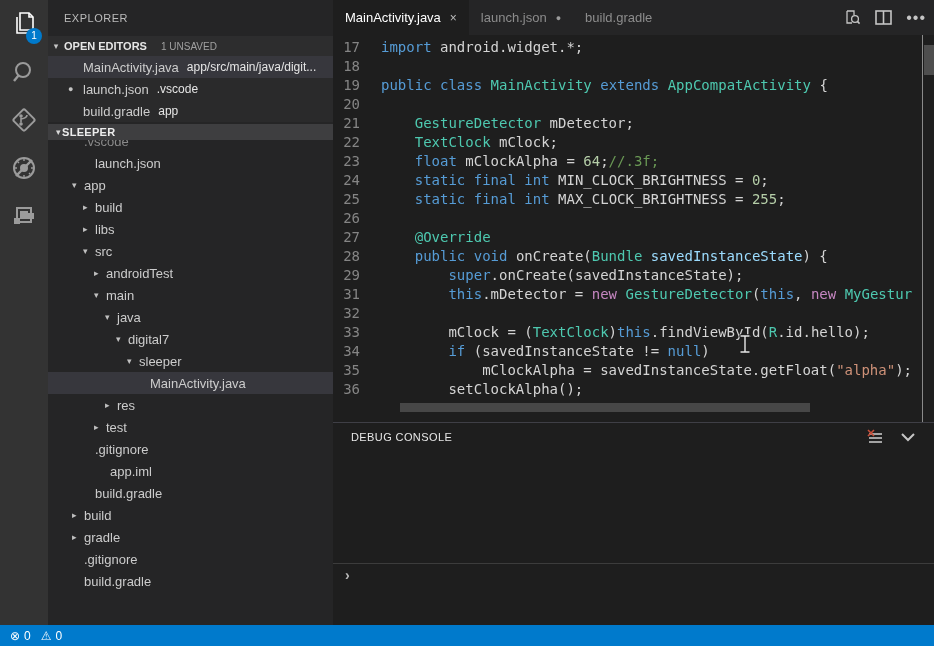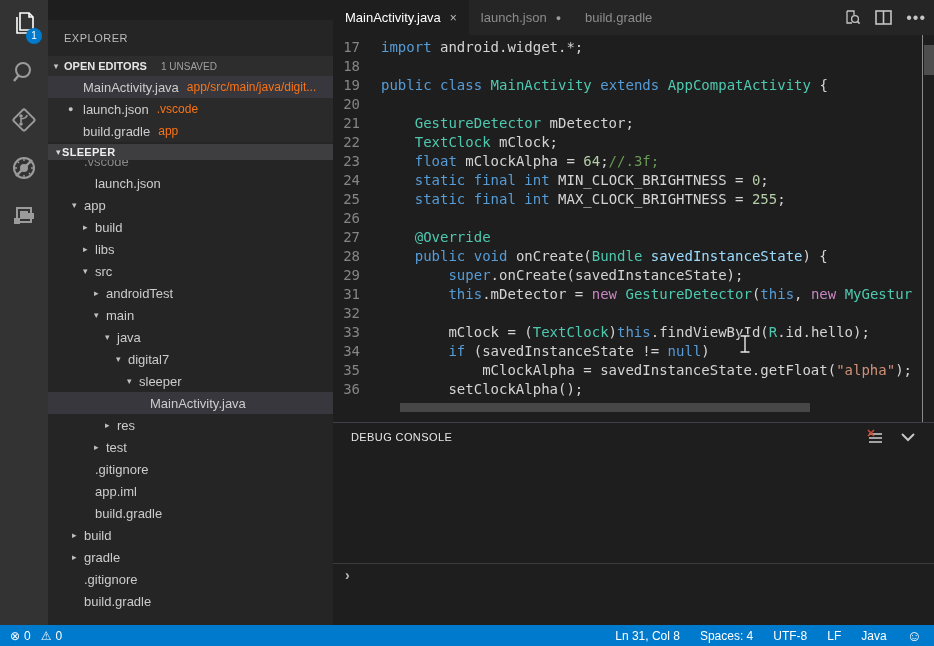--- a/index.html
+++ b/index.html
@@ -8,32 +8,32 @@
   .app { position:relative; width:934px; height:646px; }
 
   
   .activitybar { position:absolute; left:0; top:0; width:48px; height:625px; background:#333333; z-index:5; }
   .ab-item { position:relative; width:48px; height:48px; display:flex; align-items:center; justify-content:center; }
   .ab-item svg { display:block; }
   .ab-badge { position:absolute; right:6px; bottom:4px; min-width:16px; height:16px; border-radius:8px;
               background:#007ACC; color:#fff; font-size:10px; line-height:16px; text-align:center; }
 
   
-  .sidebar { position:absolute; left:48px; top:0; width:285px; height:625px; background:#252526; overflow:hidden; z-index:4;margin-top:20px; }
+  .sidebar { position:absolute; left:48px; top:0; width:285px; height:625px; background:#252526; overflow:hidden; z-index:4; }
   .sb-title { height:36px; line-height:36px; padding-left:16px; font-size:11px; color:#BBBBBB; letter-spacing:0.5px; }
   .oe-block { background:#2A2A2B; }
   .oe-header { height:20px; display:flex; align-items:center; background:#2D2D2E; }
   .oe-header .tw { width:16px; text-align:center; color:#C5C5C5; font-size:9px; }
   .oe-header .hd { font-size:11px; font-weight:bold; color:#E6E6E6; }
   .oe-header .badge { margin-left:14px; font-size:10px; color:#A0A0A0; }
   .oe-row { height:22px; display:flex; align-items:center; padding-left:20px; cursor:pointer; }
   .oe-row.selected { background:#37373D; }
   .oe-dot { width:15px; font-size:9px; color:#C5C5C5; }
   .oe-name { font-size:13px; color:#CCCCCC; white-space:nowrap; }
-  .oe-desc { margin-left:8px; font-size:12px; color:#f97316; white-space:nowrap; overflow:hidden; text-overflow:ellipsis; }
+  .oe-desc { margin-left:8px; font-size:12px; color:#e5e5e5; white-space:nowrap; overflow:hidden; text-overflow:ellipsis; }
   .sec-header { margin-top:2px; height:16px; display:flex; align-items:center; background:#3E3E40; position:relative; z-index:2; }
   .sec-header .tw { width:14px; padding-left:8px; color:#D8D8D8; font-size:9px; }
   .sec-header .hd { font-size:11px; font-weight:bold; color:#EDEDED; letter-spacing:0.3px; }
   .tree { position:relative; z-index:1; }
   .tree-row { height:22px; display:flex; align-items:center; color:#CCCCCC; font-size:13px; cursor:pointer; white-space:nowrap; }
   .tree-row.selected { background:#37373D; }
   .tree-row .tw { display:inline-block; width:12px; font-size:9px; color:#C0C0C0; text-align:left; }
   .tree-row.cut-top { height:12px; overflow:hidden; }
   .tree-row.cut-top .inner { margin-top:-10px; }
   .tree-row .inner { display:flex; align-items:center; }
@@ -257,21 +257,21 @@
             <span class="label">test</span>
           </span>
         </div>
         <div class="tree-row">
           <span class="inner" style="padding-left: 35px;">
             <span class="tw"></span>
             <span class="label">.gitignore</span>
           </span>
         </div>
         <div class="tree-row">
-          <span class="inner" style="padding-left: 35px;">
+          <span class="inner" style="padding-left: 50px;">
             <span class="tw"></span>
             <span class="label">app.iml</span>
           </span>
         </div>
         <div class="tree-row">
           <span class="inner" style="padding-left: 35px;">
             <span class="tw"></span>
             <span class="label">build.gradle</span>
           </span>
         </div>
@@ -400,23 +400,15 @@
 
   <div class="statusbar">
     <div class="sb-left">
       <span class="st-item">
         <span class="st-icon">⊗</span>
         <span>0</span>
         <span class="st-icon" style="margin-left:6px;">⚠</span>
         <span>0</span>
       </span>
     </div>
-    <div class="sb-right" id="sb-right">
-      <span class="st-item">Ln 31, Col 8</span>
-        <span class="st-item">Spaces: 4</span>
-        <span class="st-item">UTF-8</span>
-        <span class="st-item">LF</span>
-        <span class="st-item">Java</span>
-        <span class="smiley">☺</span>
-    </div>
   </div>
 
 </div>
 
 </body></html>

